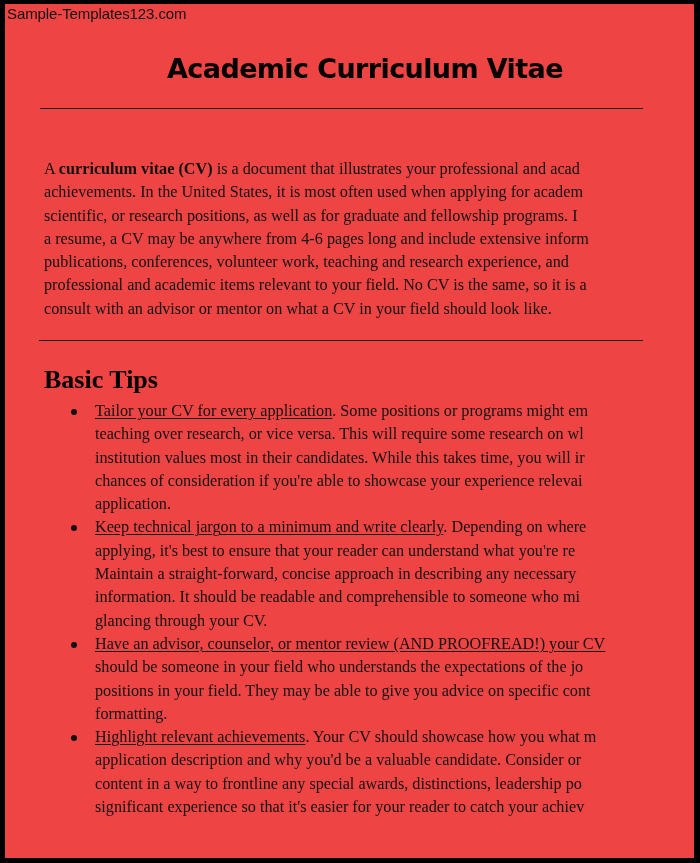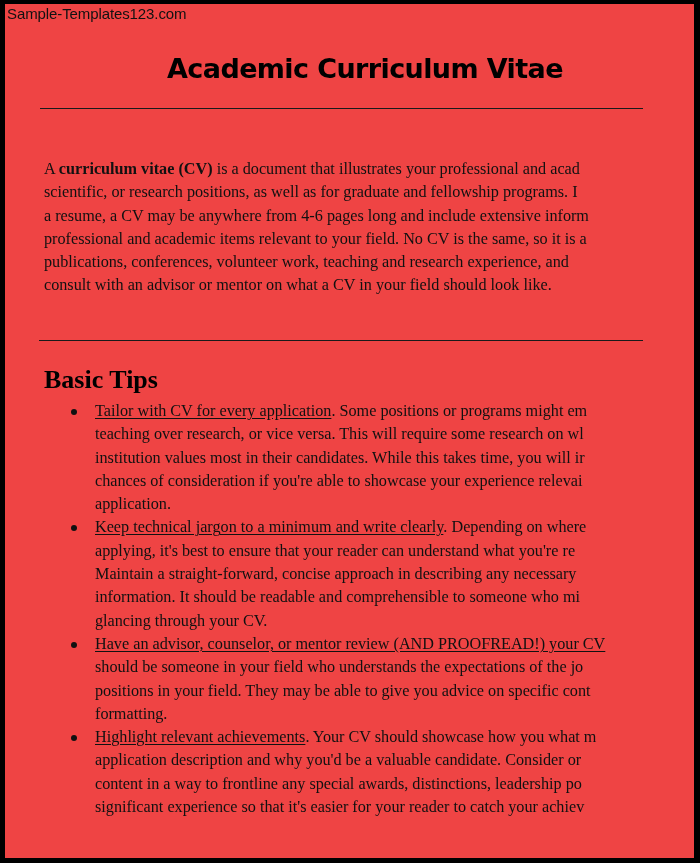--- a/index.html
+++ b/index.html
@@ -93,35 +93,36 @@
 
 <div class="page">
   <div class="watermark">Sample-Templates123.com</div>
 
   <div class="doc-clip">
     <div class="title">Academic Curriculum Vitae</div>
     <div class="rule rule-top"></div>
 
     <div class="intro body-text">
       <span class="line"><span>A </span><b>curriculum vitae (CV)</b><span> is a document that illustrates your professional and acad</span></span>
+      <span class="line">achievements. In the United States, it is most often used when applying for academ</span>
       <span class="line">scientific, or research positions, as well as for graduate and fellowship programs. I</span>
       <span class="line">a resume, a CV may be anywhere from 4-6 pages long and include extensive inform</span>
+      <span class="line">publications, conferences, volunteer work, teaching and research experience, and</span>
       <span class="line">professional and academic items relevant to your field. No CV is the same, so it is a</span>
-      <span class="line">publications, conferences, volunteer work, teaching and research experience, and</span>
       <span class="line">consult with an advisor or mentor on what a CV in your field should look like.</span>
     </div>
 
     <div class="rule rule-mid"></div>
 
     <div class="section-heading">Basic Tips</div>
 
     <div class="tips body-text">
       <div class="tip">
         <span class="bullet"></span>
-        <span class="line"><span class="lead">Tailor with CV for every application</span><span>. Some positions or programs might em</span></span>
+        <span class="line"><span class="lead">Tailor your CV for every application</span><span>. Some positions or programs might em</span></span>
         <span class="line">teaching over research, or vice versa. This will require some research on wl</span>
         <span class="line">institution values most in their candidates. While this takes time, you will ir</span>
         <span class="line">chances of consideration if you're able to showcase your experience relevai</span>
         <span class="line">application.</span>
       </div>
       <div class="tip">
         <span class="bullet"></span>
         <span class="line"><span class="lead">Keep technical jargon to a minimum and write clearly</span><span>. Depending on where</span></span>
         <span class="line">applying, it's best to ensure that your reader can understand what you're re</span>
         <span class="line">Maintain a straight-forward, concise approach in describing any necessary</span>

